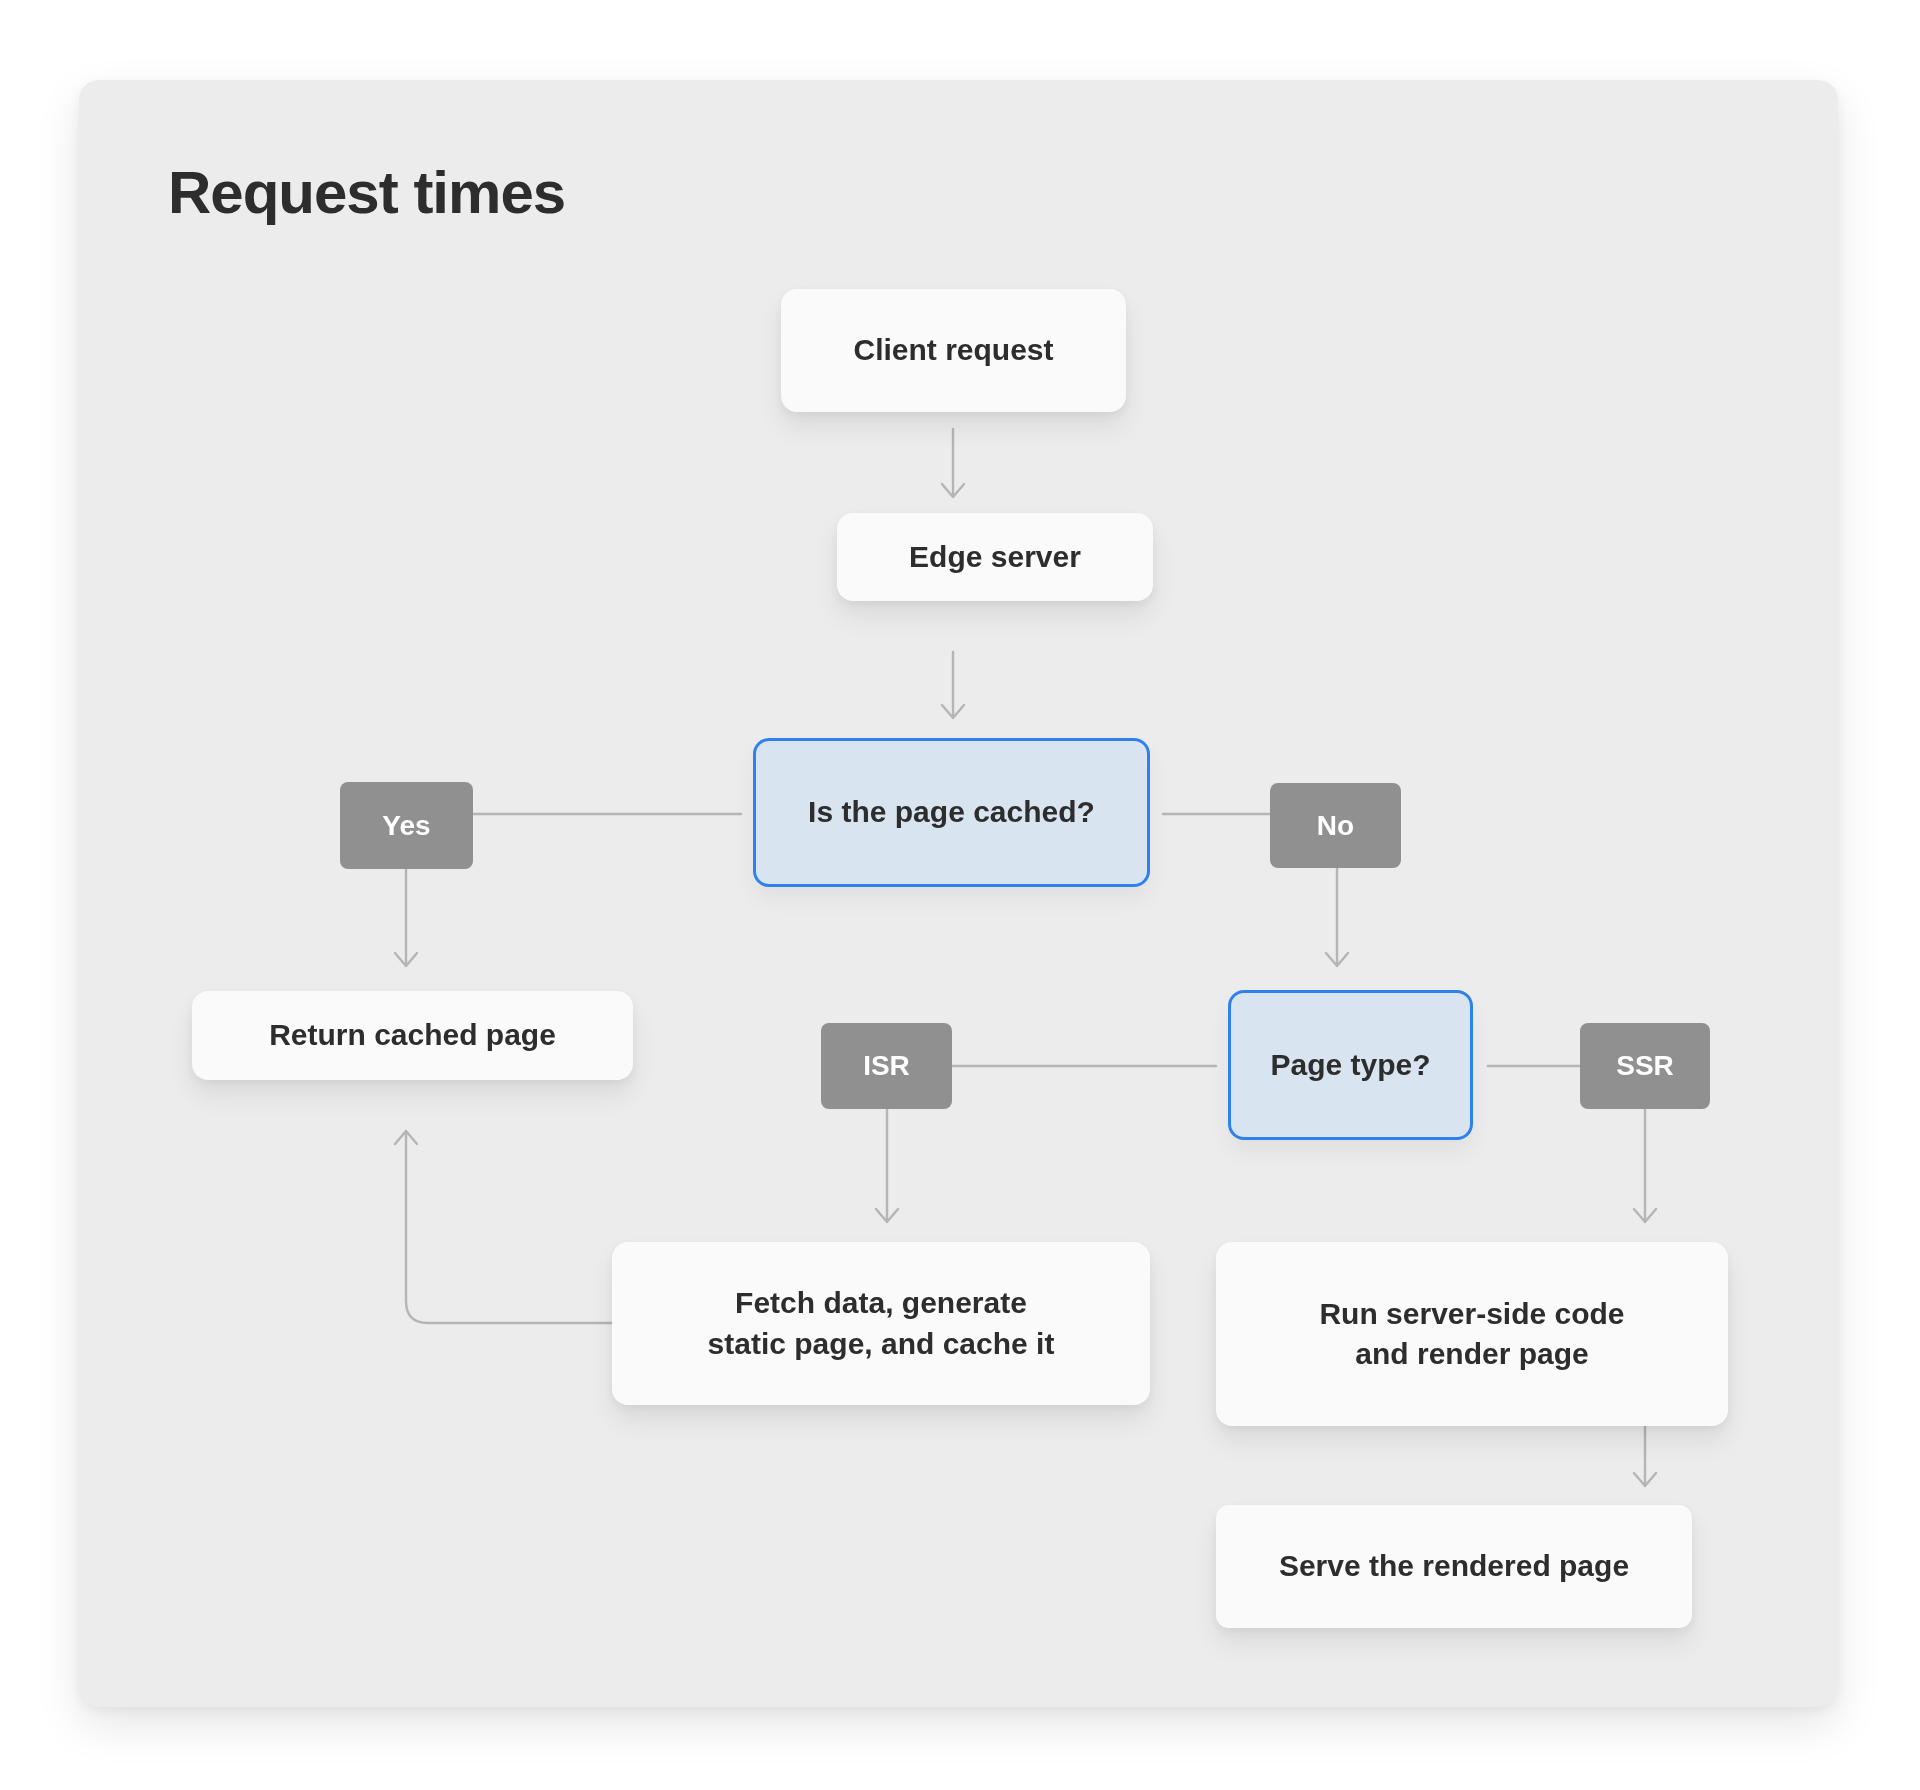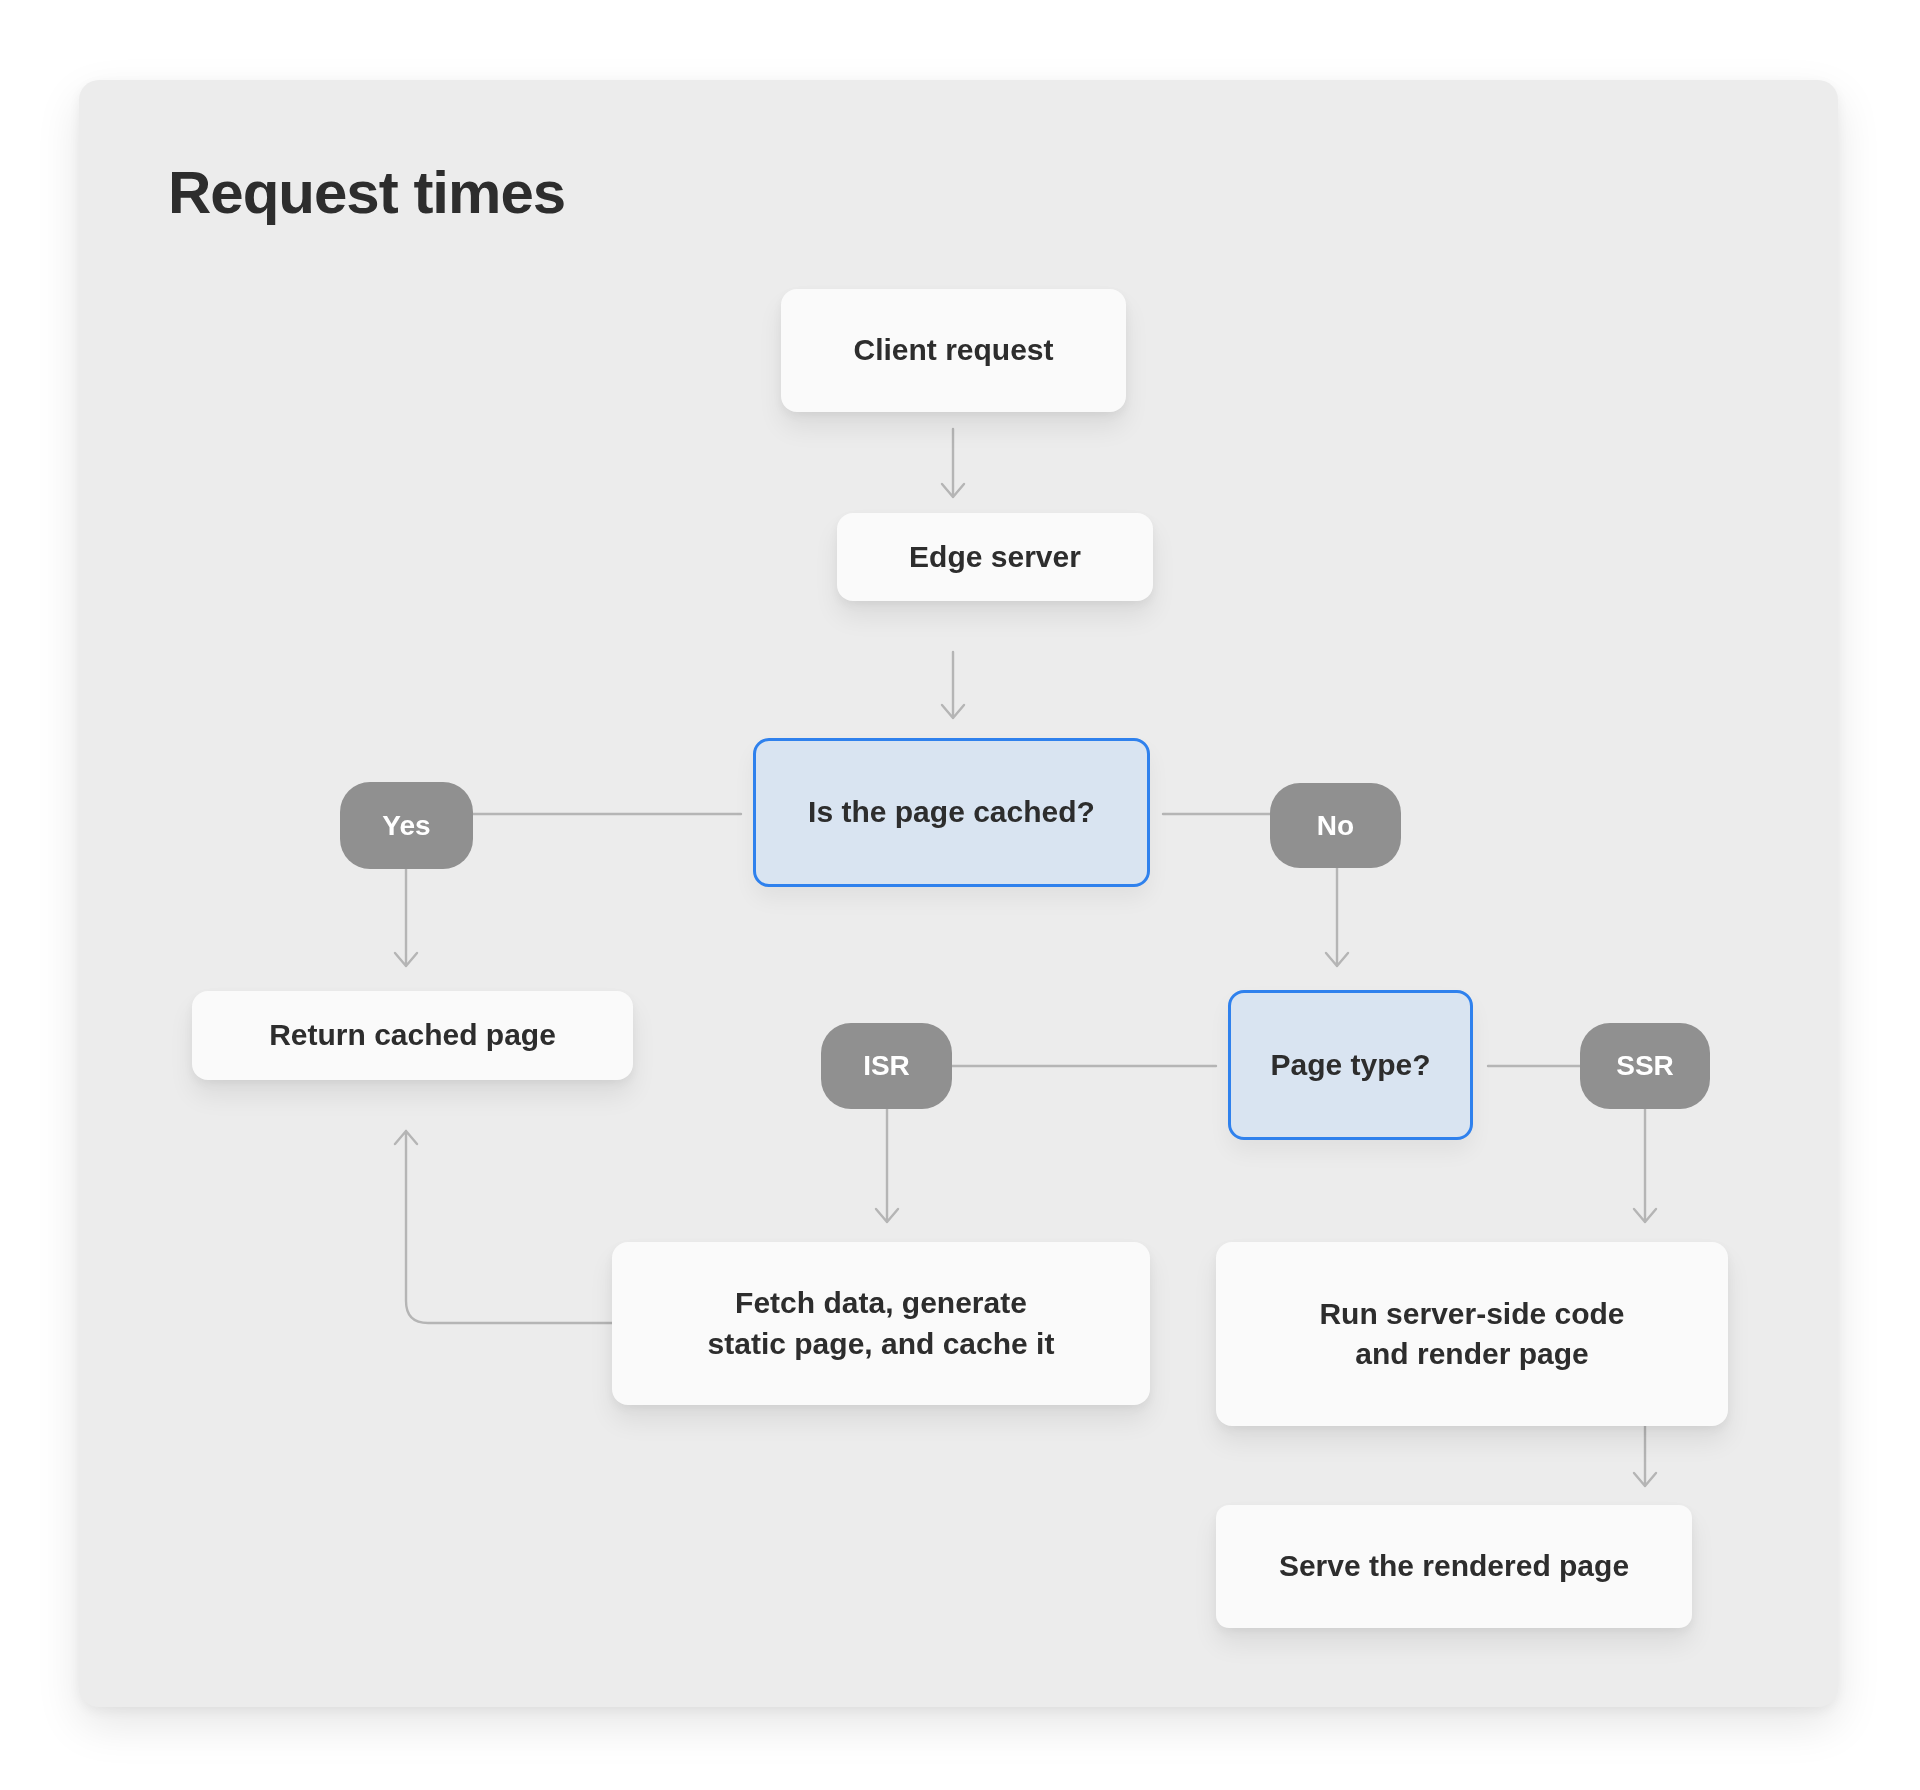--- a/index.html
+++ b/index.html
@@ -65,21 +65,21 @@
   .decision {
     background: var(--decision-bg, #d9e4f1);
     border: 3px solid var(--decision-border, #2f81ed);
     border-radius: 16px;
     color: var(--node-text, #2d2d2d);
     font-size: 30px;
     box-shadow: 0 12px 22px rgba(0,0,0,0.05);
   }
   .branch {
     background: var(--branch-bg, #909090);
-    border-radius: 30px;
+    border-radius: 8px;
     color: var(--branch-text, #ffffff);
     font-size: 28px;
     align-items: center;
   }
 </style>
 </head>
 <body>
 
 <div class="stage">
 

